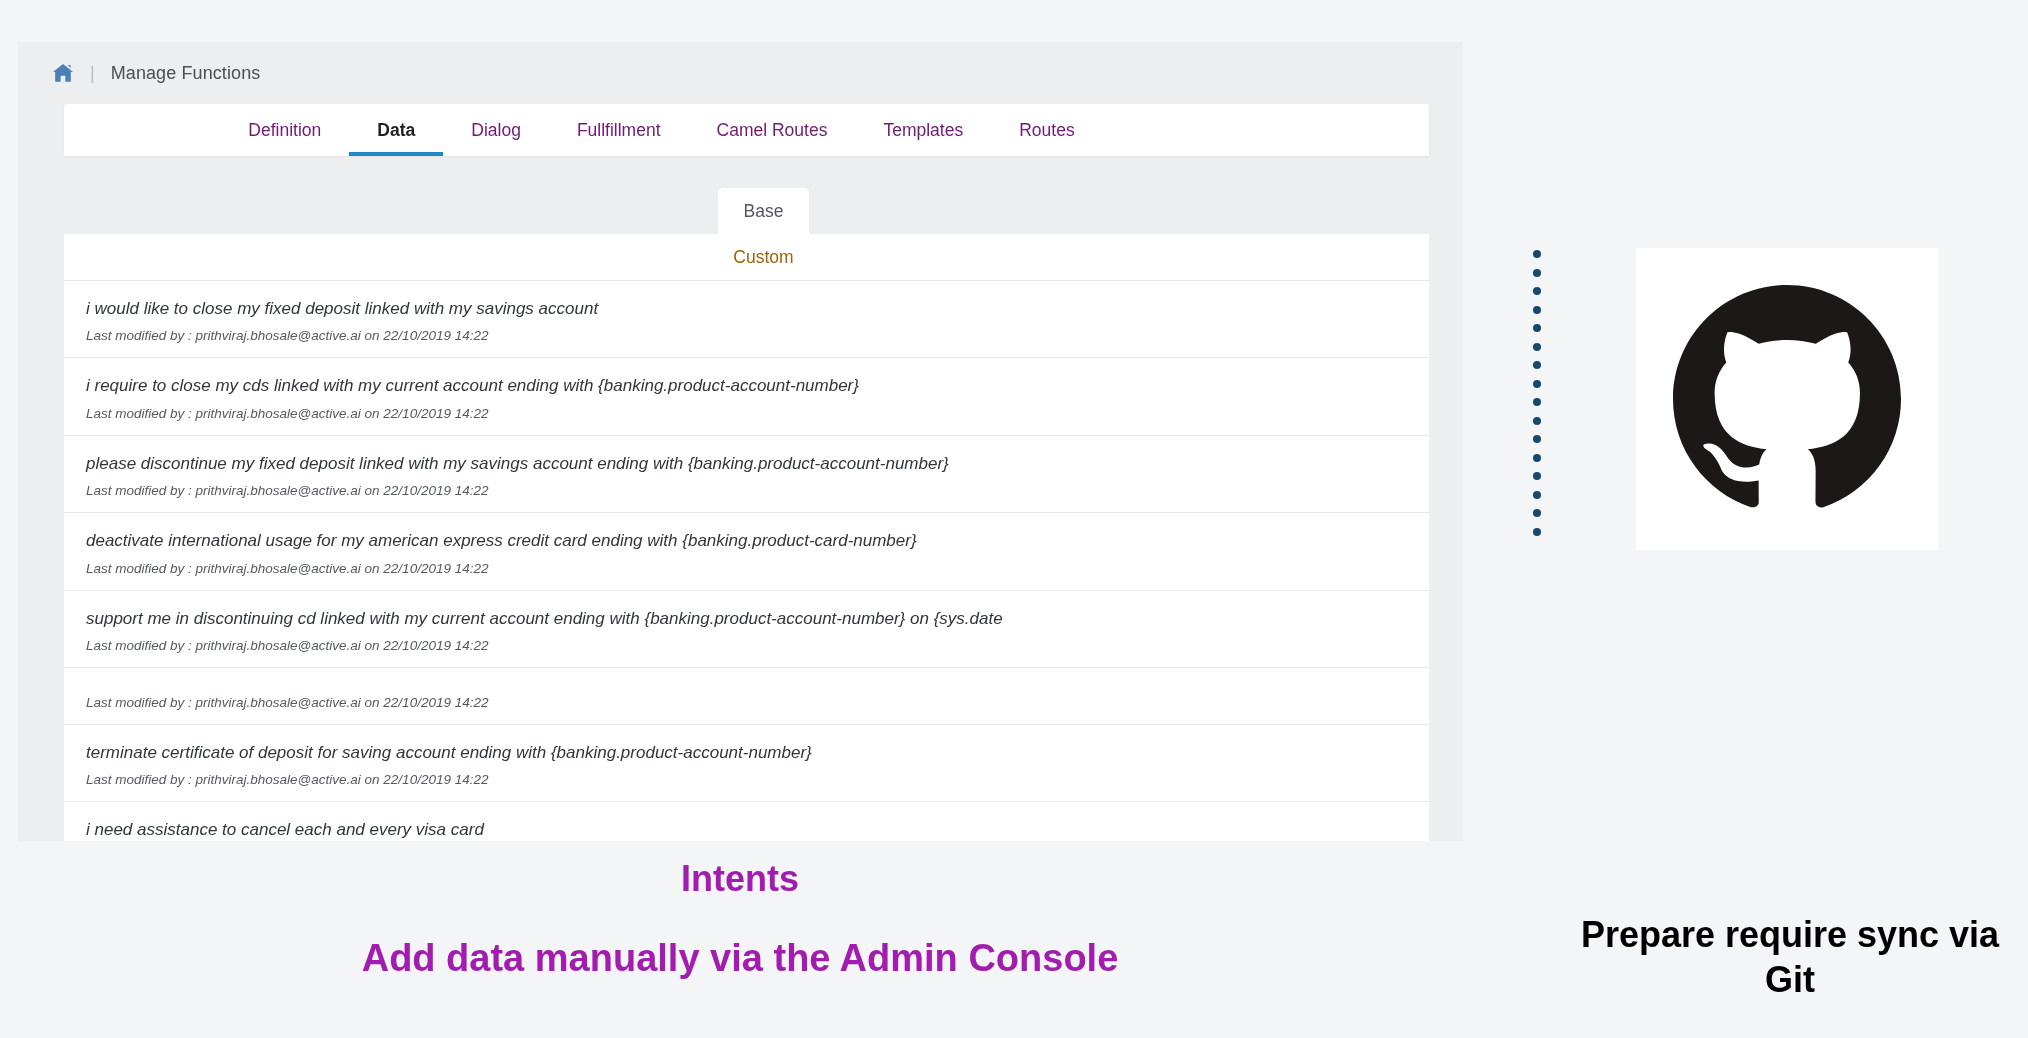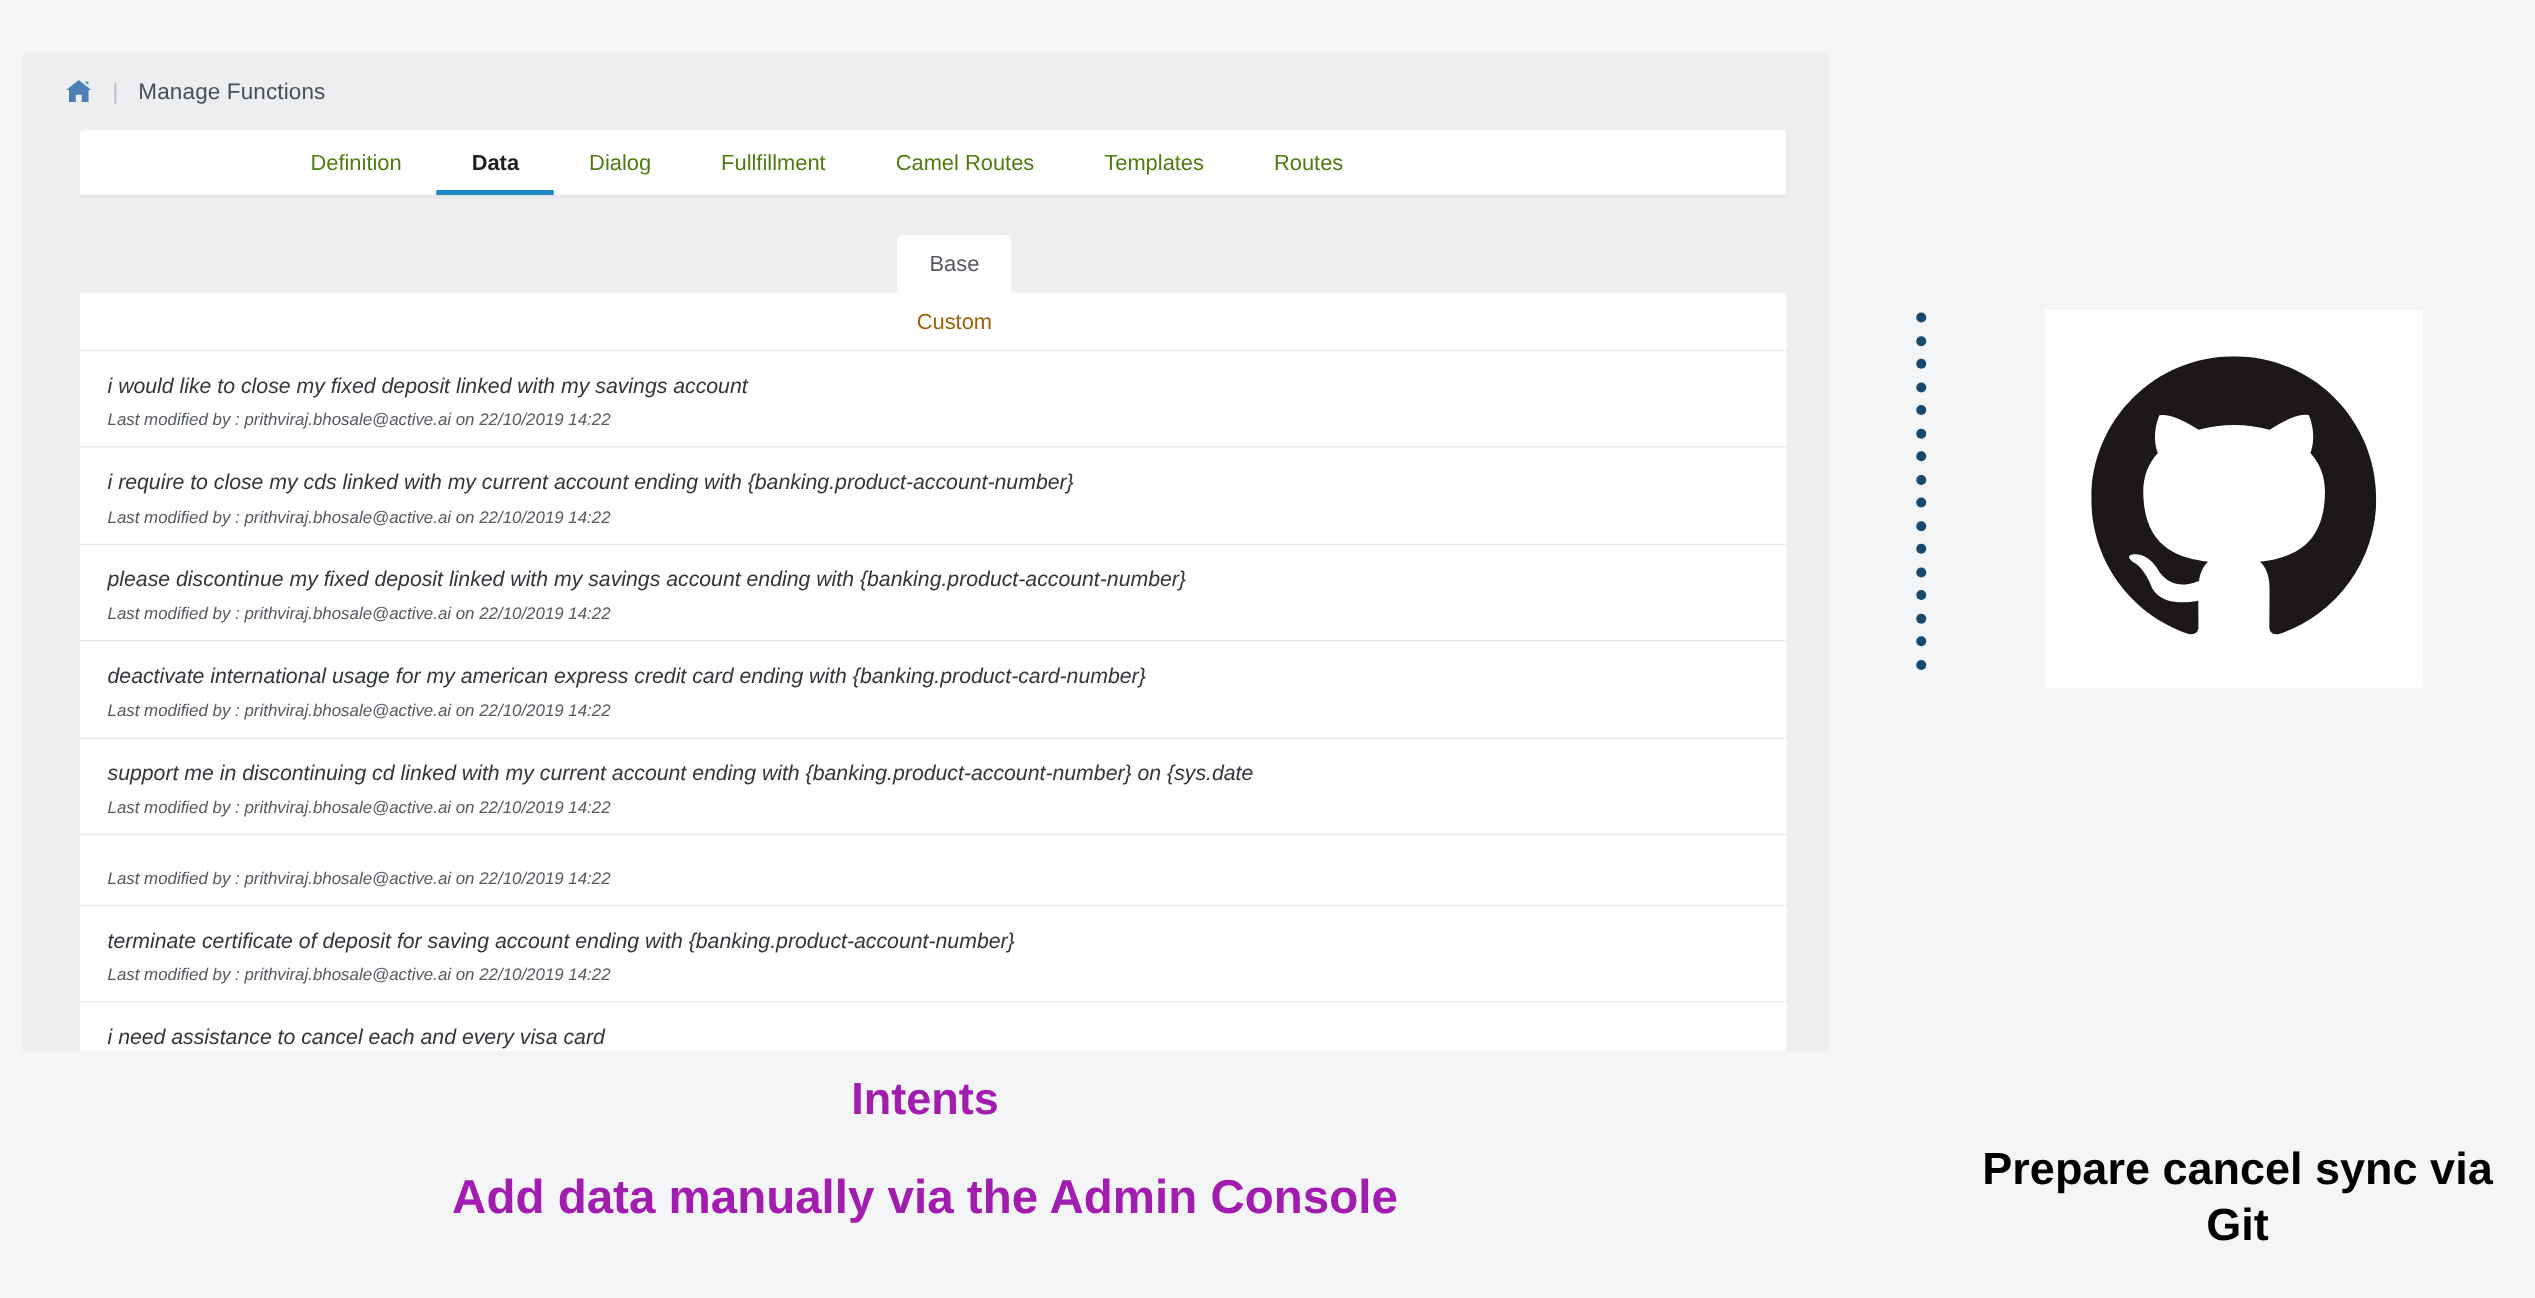--- a/index.html
+++ b/index.html
@@ -66,21 +66,21 @@
     display: flex;
     align-items: stretch;
     gap: 0;
     margin-left: -170px;
   }
   .tab {
     display: flex;
     align-items: center;
     padding: 0 28px;
     font-size: 17.5px;
-    color: #4d7c0f;
+    color: #701a75;
     position: relative;
     cursor: pointer;
     white-space: nowrap;
   }
   .tab.active {
     color: #1d2023;
     font-weight: bold;
   }
   .tab.active::after {
     content: "";
@@ -334,13 +334,13 @@
       2.15 0 3.07-1.87 3.75-3.65 3.95.29.25.54.73.54 1.48 0 1.07-.01 1.93-.01 2.2 0
       .21.15.46.55.38A8.01 8.01 0 0016 8c0-4.42-3.58-8-8-8z"></path>
   </svg>
 </div>
 
 <div id="caption-left">
   <div id="caption-title">Intents</div>
   <div id="caption-sub">Add data manually via the Admin Console</div>
 </div>
 
-<div id="caption-right">Prepare cancel sync via Git</div>
+<div id="caption-right">Prepare require sync via Git</div>
 
 </body></html>

